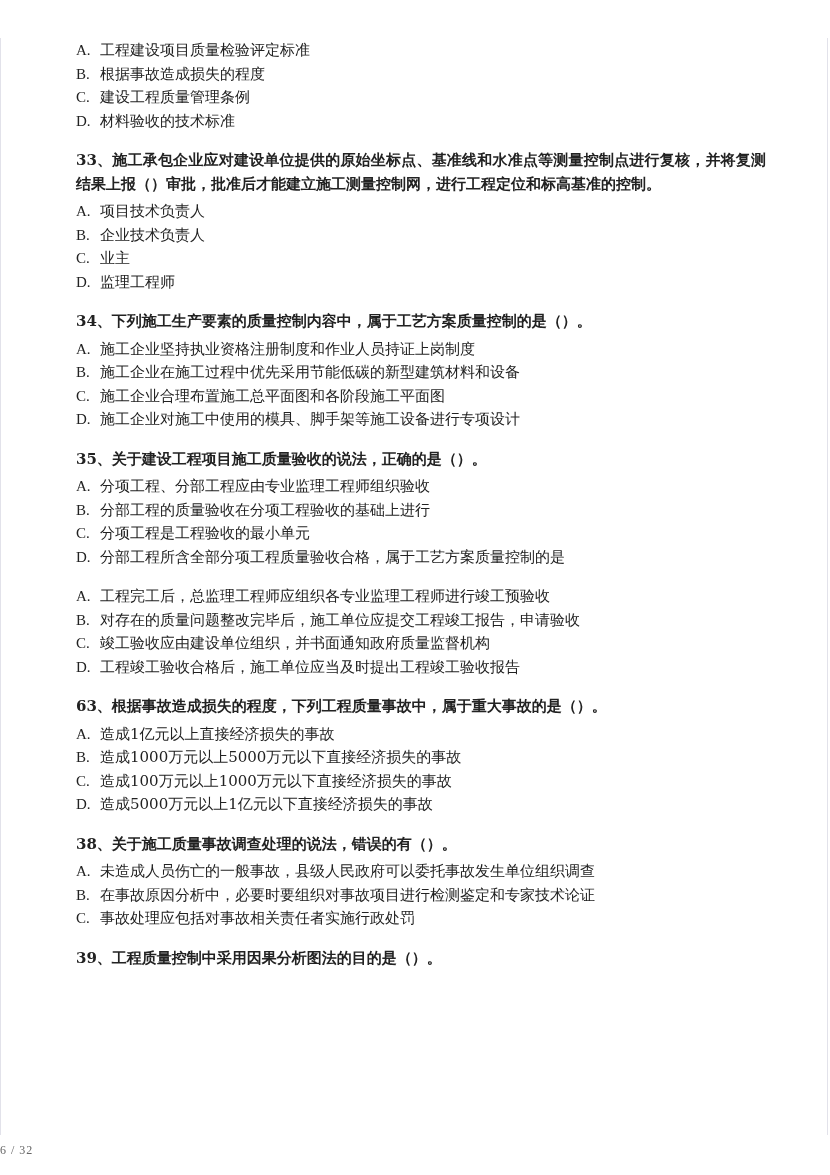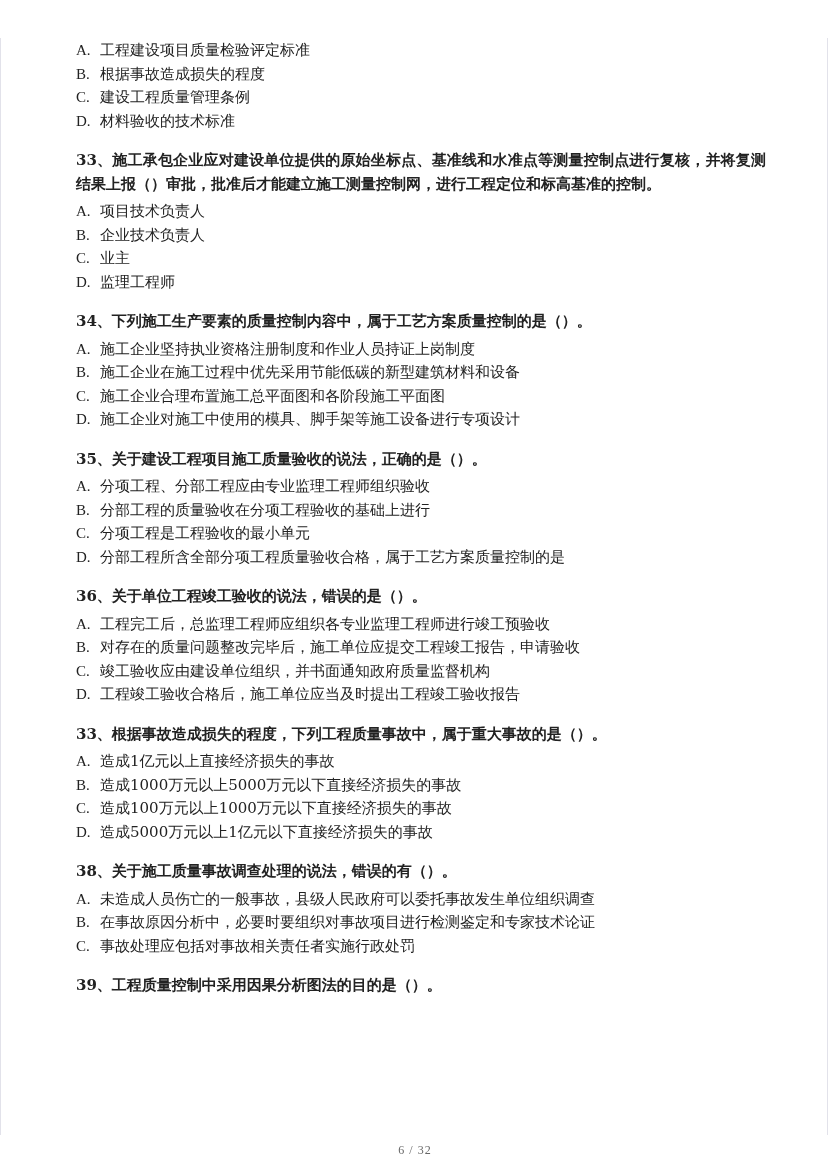--- a/index.html
+++ b/index.html
@@ -57,21 +57,20 @@
     line-height: 23.5px;
     margin-bottom: 4px;
     text-align: justify;
     font-weight: bold;
   }
   .page-number {
     position: absolute;
     left: 0;
     width: 830px;
     top: 1143px;
-    text-align: center;
     font-family: "Liberation Serif", "DejaVu Serif", serif;
     font-size: 12px;
     color: #666666;
     letter-spacing: 1px;
   }
 </style>
 </head>
 <body>
 
 <div class="page-frame"></div>
@@ -151,41 +150,40 @@
       <span class="opt-letter">C.</span>
       <span class="opt-text">分项工程是工程验收的最小单元</span>
     </div>
     <div class="option">
       <span class="opt-letter">D.</span>
       <span class="opt-text">分部工程所含全部分项工程质量验收合格，属于工艺方案质量控制的是</span>
     </div>
   </div>
 
   <div class="question">
-    <div class="q-text">36、关于单位工程竣工验收的说法，错误的是（）。</div>
     <div class="option">
       <span class="opt-letter">A.</span>
       <span class="opt-text">工程完工后，总监理工程师应组织各专业监理工程师进行竣工预验收</span>
     </div>
     <div class="option">
       <span class="opt-letter">B.</span>
       <span class="opt-text">对存在的质量问题整改完毕后，施工单位应提交工程竣工报告，申请验收</span>
     </div>
     <div class="option">
       <span class="opt-letter">C.</span>
       <span class="opt-text">竣工验收应由建设单位组织，并书面通知政府质量监督机构</span>
     </div>
     <div class="option">
       <span class="opt-letter">D.</span>
       <span class="opt-text">工程竣工验收合格后，施工单位应当及时提出工程竣工验收报告</span>
     </div>
   </div>
 
   <div class="question">
-    <div class="q-text">33、根据事故造成损失的程度，下列工程质量事故中，属于重大事故的是（）。</div>
+    <div class="q-text">63、根据事故造成损失的程度，下列工程质量事故中，属于重大事故的是（）。</div>
     <div class="option">
       <span class="opt-letter">A.</span>
       <span class="opt-text">造成1亿元以上直接经济损失的事故</span>
     </div>
     <div class="option">
       <span class="opt-letter">B.</span>
       <span class="opt-text">造成1000万元以上5000万元以下直接经济损失的事故</span>
     </div>
     <div class="option">
       <span class="opt-letter">C.</span>

